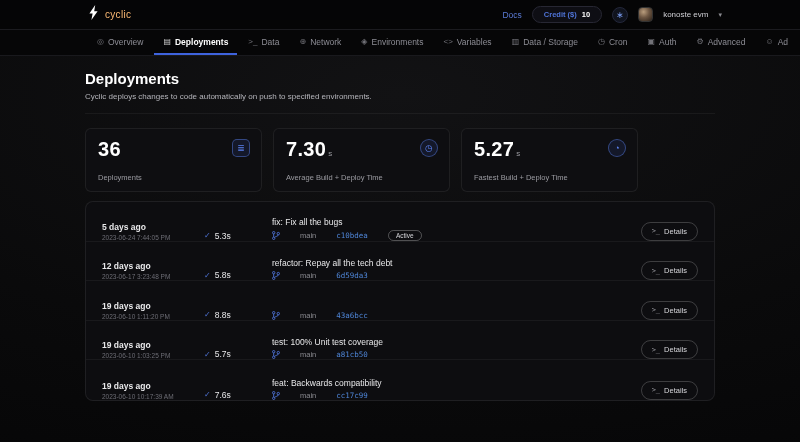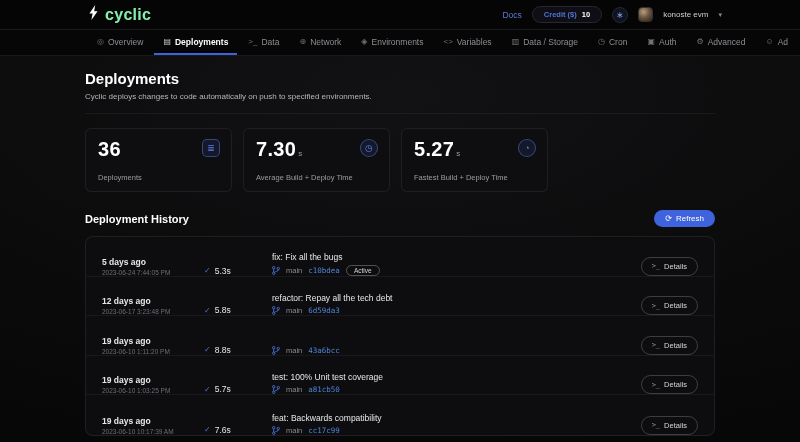--- a/index.html
+++ b/index.html
@@ -10,21 +10,21 @@
     -webkit-font-smoothing:antialiased;
   }
   .mono { font-family:"DejaVu Sans Mono",monospace; }
 
   
   .header {
     height:30px; background:#050506; display:flex; align-items:center;
     padding:0 78px 0 88px; border-bottom:1px solid #1b1b1f;
   }
   .brand { display:flex; align-items:center; gap:6px; }
-  .brand-name { font-size:16px; font-weight:bold; color:#86efac; letter-spacing:.3px; }
+  .brand-name { font-size:10px; font-weight:normal; color:#fdba74; letter-spacing:.3px; }
   .header-right { margin-left:auto; display:flex; align-items:center; gap:10px; }
   .docs-link { color:#5b7bd5; font-size:8.5px; text-decoration:none; }
   .credit-pill {
     display:flex; align-items:center; gap:5px; background:#0e0e14;
     border:1px solid #272733; border-radius:11px; padding:3px 11px; cursor:pointer;
   }
   .credit-label { color:#4f74d8; font-size:7.5px; font-weight:bold; }
   .credit-value { color:#fff; font-size:7.5px; font-weight:bold; }
   .status-circle {
     width:16px; height:16px; border-radius:50%; background:#10131d; border:1px solid #23273a;
@@ -59,21 +59,21 @@
   }
   .container { width:630px; margin:0 auto; }
 
   .page-title { font-size:15px; font-weight:bold; color:#fff; }
   .page-subtitle { font-size:8px; color:#b5b5bb; margin-top:5px; padding-bottom:12px;
     border-bottom:1px solid rgba(255,255,255,0.05); }
 
   
   .stats-row { display:flex; gap:11px; margin-top:14px; }
   .stat-card {
-    width:147px; height:64px; background:#0e0e11;
+    width:177px; height:64px; background:#0e0e11;
     border:1px solid rgba(255,255,255,0.07); border-radius:6px;
     padding:9px 12px; position:relative;
   }
   .stat-value { font-size:20px; font-weight:bold; color:#fff; letter-spacing:.3px; }
   .stat-unit { font-size:8px; color:#9b9ba1; font-weight:normal; margin-left:2px; }
   .stat-label { position:absolute; left:12px; bottom:9px; font-size:7.5px; color:#9b9ba1; }
   .stat-icon {
     position:absolute; top:10px; right:11px; width:18px; height:18px;
     background:rgba(62,99,221,0.12); border:1px solid rgba(92,130,240,0.45);
     color:#5c82f0; font-size:9px; display:flex; align-items:center; justify-content:center;
@@ -104,21 +104,21 @@
   .time-block { width:102px; }
   .rel-time { font-size:8.5px; font-weight:bold; color:#e8e8ea; }
   .timestamp { font-size:6.5px; color:#6d6d75; margin-top:2px; }
 
   .duration-block { width:68px; display:flex; align-items:center; gap:4px; }
   .check-glyph { color:#4f74d8; font-size:8px; }
   .duration { font-size:8.5px; font-weight:normal; color:#e8e8ea; }
 
   .commit-block { flex:1; min-width:0; }
   .commit-msg { font-size:8.5px; color:#e8e8ea; }
-  .commit-meta { display:flex; align-items:center; gap:6px; margin-top:3px; }
+  .commit-meta { display:flex; align-items:center; gap:20px; margin-top:3px; }
   .branch-icon { color:#4f74d8; display:inline-flex; }
   .branch-name { font-size:7.5px; color:#8a8a90; }
   .commit-hash { font-size:7.5px; color:#4f86d8; }
   .active-badge {
     font-size:6.5px; color:#d6d6da; border:1px solid rgba(255,255,255,0.28);
     border-radius:8px; padding:1px 7px;
   }
   .details-btn {
     margin-left:auto; background:transparent; border:1px solid rgba(255,255,255,0.2);
     border-radius:10px; color:#d6d6da; font-size:7.5px; padding:4px 10px;
@@ -239,27 +239,20 @@
         <div class="stat-card">
           <div class="stat-value"><span>5.27</span><span class="stat-unit">s</span></div>
           <span class="stat-icon" data-shape="circle">
             <span>◔</span>
           </span>
           <div class="stat-label">Fastest Build + Deploy Time</div>
         </div>
 
     </div>
 
-    <div class="history-head">
-      <div class="history-title">Deployment History</div>
-      <button class="refresh-btn">
-        <span class="refresh-glyph">⟳</span>
-        <span>Refresh</span>
-      </button>
-    </div>
 
     <div class="history-card">
 
         <div class="dep-row">
           <div class="time-block">
             <div class="rel-time">5 days ago</div>
             <div class="timestamp">2023-06-24 7:44:05 PM</div>
           </div>
           <div class="duration-block">
             <span class="check-glyph">✓</span>

